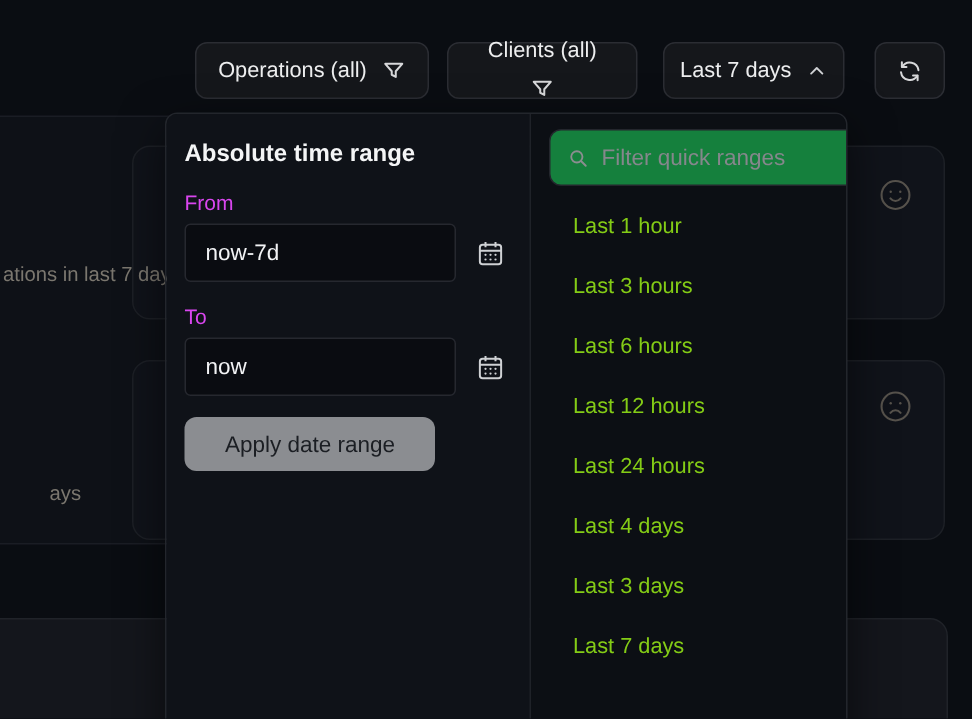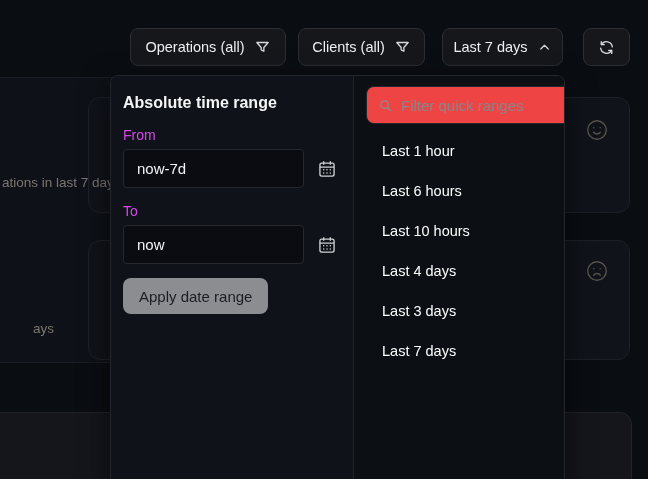--- a/index.html
+++ b/index.html
@@ -34,21 +34,21 @@
   .face-2 { left:585px; top:259px; }
 
   
   .tb-btn {
     display:flex; align-items:center; justify-content:center; gap:9px;
     height:38px; top:28px;
     background:#15171b; border:1px solid #2b2d33; border-radius:8px;
     color:#edeeef; font-size:14.5px; cursor:pointer; z-index:5;
   }
   .tb-operations { left:130px; width:156px; }
-  .tb-clients    { left:298px; width:127px; }
+  .tb-clients    { left:298px; width:127px;flex-direction:column; }
   .tb-timerange  { left:442px; width:121px; }
   .tb-refresh    { left:583px; width:47px; }
   .tb-icon { width:17px; height:17px; color:#d7d8da; flex:0 0 auto; }
   .chev-icon { width:15px; height:15px; color:#cfd1d4; }
 
   
   .time-panel {
     left:110px; top:75px; width:455px; height:474px;
     display:flex; border:1px solid #23262c; border-radius:8px;
     box-shadow:0 10px 30px rgba(0,0,0,.55);
@@ -68,40 +68,40 @@
   .tp-input {
     width:181px; height:39px; background:#0a0c11;
     border:1px solid #26282f; border-radius:4px;
     color:#f2f3f5; font-size:15px; padding:0 13px;
     font-family:"Liberation Sans", sans-serif; outline:none;
   }
   .cal-btn { width:22px; height:22px; background:none; border:none; padding:0;
              color:#cfd1d4; cursor:pointer; }
   .cal-btn svg { width:20px; height:20px; }
   .apply-btn {
-    margin-top:14px; height:36px; padding:0 16px;
+    margin-top:14px; height:36px; padding:0 27px;
     background:#8b8d91; color:#1b1e23; border:none; border-radius:8px;
     font-size:15px; font-family:"Liberation Sans", sans-serif; cursor:pointer;
   }
   .search-box {
     margin:0 9px 0 12px; height:38px;
-    background:#ef4444; border:1px solid #24262d; border-radius:8px;
+    background:#15803d; border:1px solid #24262d; border-radius:8px;
     display:flex; align-items:center; gap:8px; padding:0 11px;
   }
   .search-icon { width:15px; height:15px; color:#8b8d90; flex:0 0 auto; }
   .search-input {
     flex:1; background:transparent; border:none; outline:none;
     color:#e6e7e9; font-size:15px; font-family:"Liberation Sans", sans-serif;
     min-width:0;
   }
   .search-input::placeholder { color:#85878c; }
   .qr-list { margin-top:7px; }
   .qr-item {
     height:40px; display:flex; align-items:center; padding-left:28px;
-    font-size:14.5px; color:#ffffff; cursor:pointer;
+    font-size:14.5px; color:#84cc16; cursor:pointer;
   }
   svg { display:block; }
 </style>
 </head>
 <body>
 
 <div class="abs bg-left-card"></div>
 <div class="abs bg-card bg-card-1"></div>
 <div class="abs bg-card bg-card-2"></div>
 <div class="abs bg-card-3"></div>
@@ -216,20 +216,22 @@
         <svg viewBox="0 0 24 24" fill="none" stroke="currentColor" stroke-width="2">
           <circle cx="10.5" cy="10.5" r="6"></circle>
           <path d="M15.2 15.2L20 20" stroke-linecap="round"></path>
         </svg>
       </span>
       <input class="search-input" type="text" placeholder="Filter quick ranges" style="">
     </div>
 
     <div class="qr-list">
       <div class="qr-item">Last 1 hour</div>
+      <div class="qr-item">Last 3 hours</div>
       <div class="qr-item">Last 6 hours</div>
-      <div class="qr-item">Last 10 hours</div>
+      <div class="qr-item">Last 12 hours</div>
+      <div class="qr-item">Last 24 hours</div>
       <div class="qr-item">Last 4 days</div>
       <div class="qr-item">Last 3 days</div>
       <div class="qr-item">Last 7 days</div>
     </div>
   </div>
 </div>
 
 </body></html>

